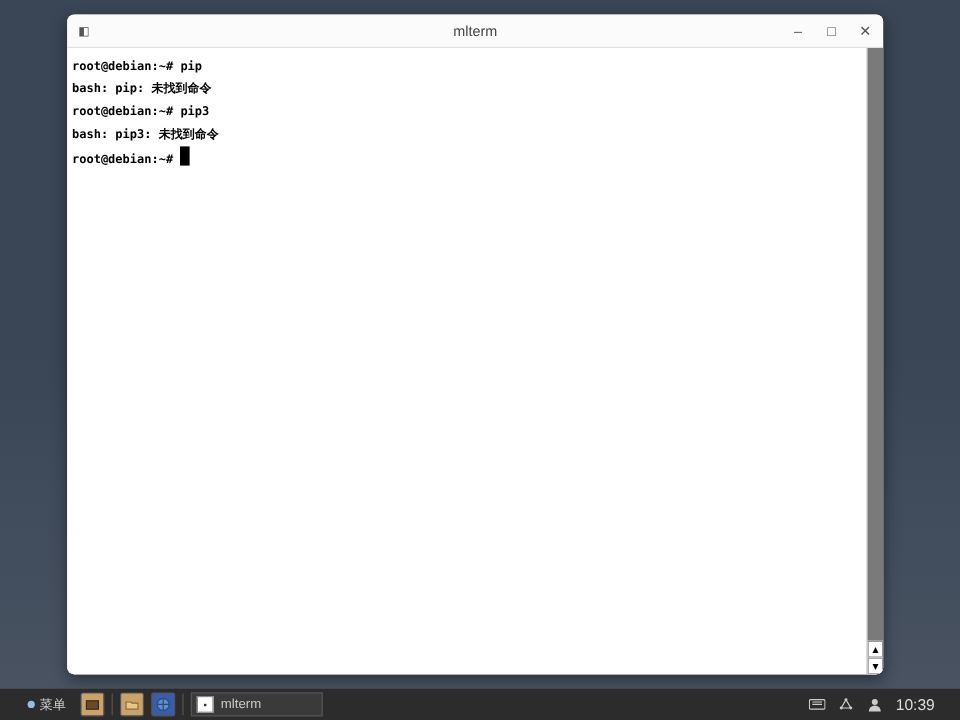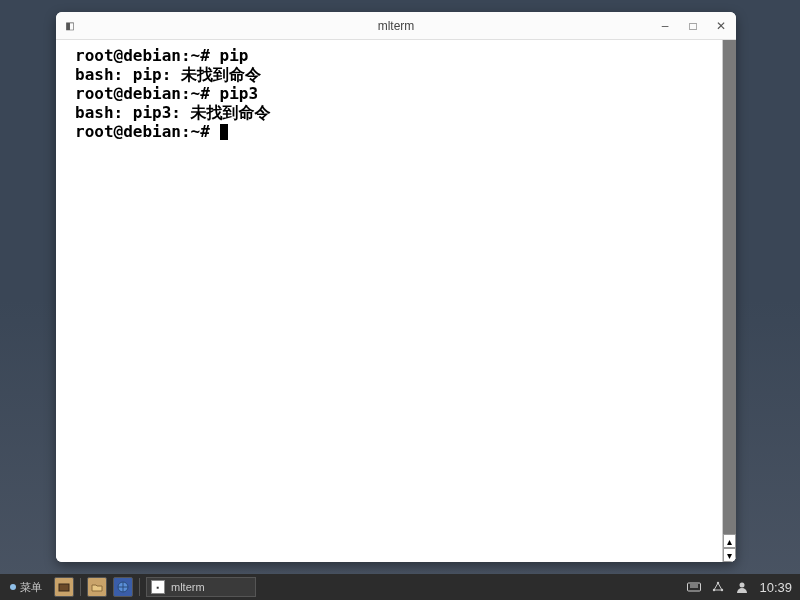--- a/index.html
+++ b/index.html
@@ -51,23 +51,23 @@
       font-size: 12px; color:#555; cursor:pointer;
       width: 14px; text-align:center;
     }
     .terminal-body {
       flex: 1;
       display: flex;
       background: #fff;
     }
     .client {
       flex: 1;
-      padding: 6px 8px 6px 19px;
+      padding: 6px 8px 6px 4px;
       font-family: "DejaVu Sans Mono","Courier New",monospace;
-      font-size: 16px;
+      font-size: 10px;
       line-height: 19px;
       color: #000;
       white-space: pre;
       font-weight: 600;
     }
     .cursor {
       display: inline-block;
       width: 8px; height: 16px;
       background: #000;
       vertical-align: text-bottom;
@@ -88,21 +88,21 @@
       border:1px solid #999;
     }
     
     .taskbar {
       position: absolute;
       left:0; right:0; bottom:0;
       height: 26px;
       background: #2c2c2c;
       display:flex;
       align-items:center;
-      padding: 0 4px;
+      padding: 0 17px;
       color:#ccc;
       font-size: 11px;
       gap: 6px;
     }
     .taskbar .menu-btn {
       display:flex; align-items:center;
       gap:4px;
       padding: 2px 6px;
       cursor:pointer;
     }

